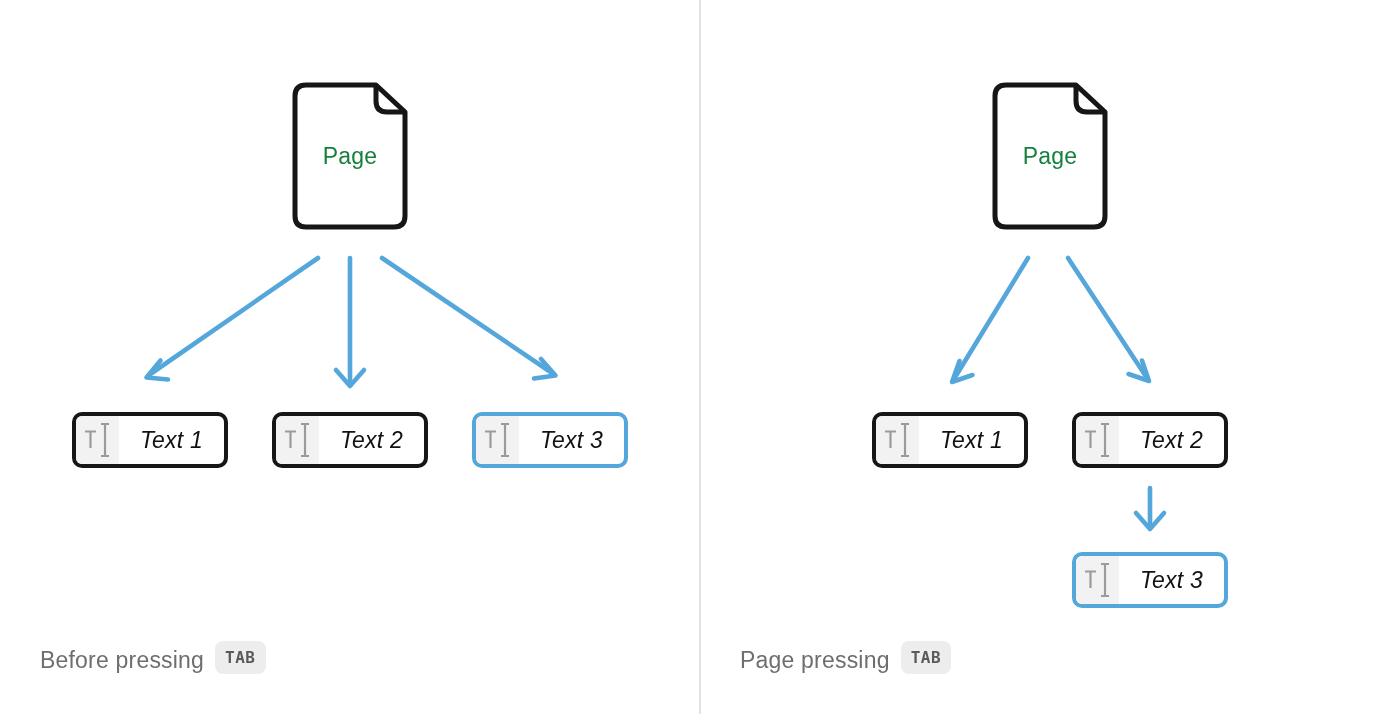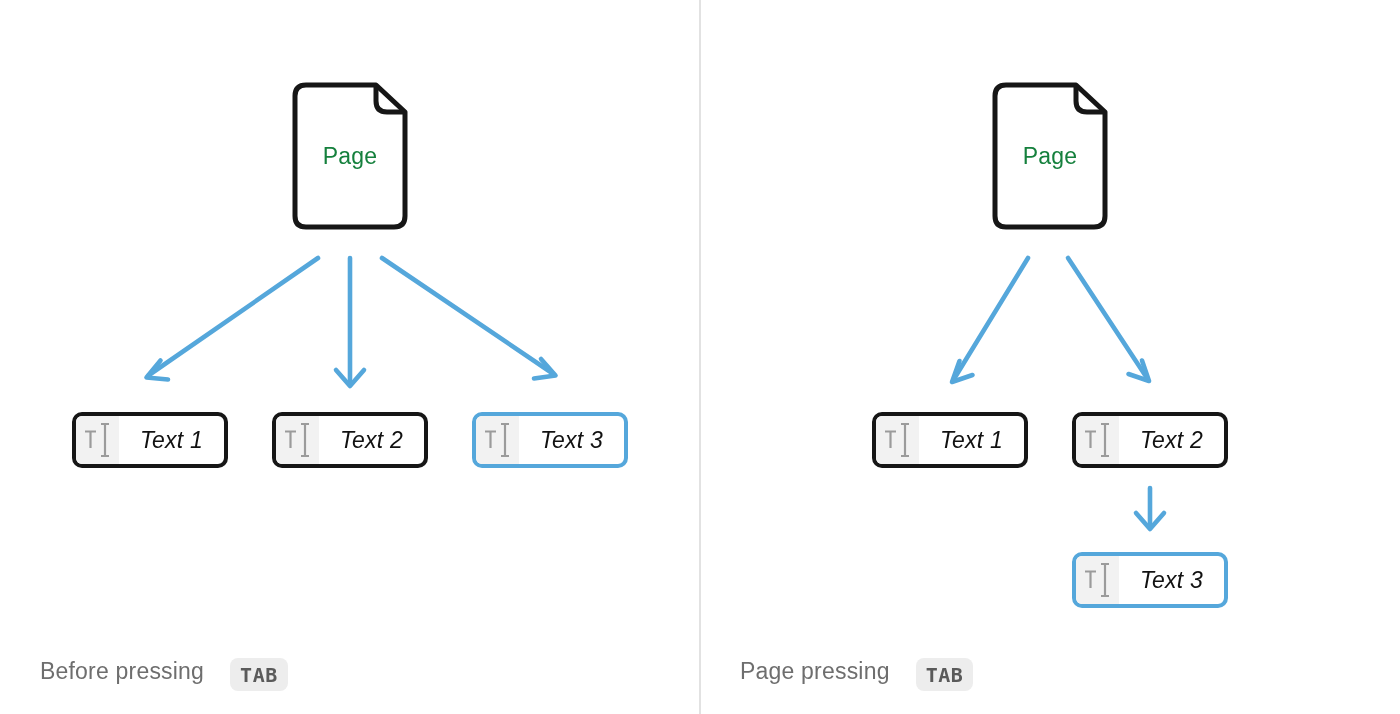--- a/index.html
+++ b/index.html
@@ -35,25 +35,25 @@
     border:4px solid var(--stroke-black);border-radius:10px;
     display:flex;align-items:stretch;overflow:hidden;}
   .tblock.highlighted{border-color:var(--accent-blue);}
   .tb-icon{width:43px;flex:0 0 43px;background:var(--icon-bg);
     display:flex;align-items:center;justify-content:center;}
   .tb-icon svg{display:block;}
   .tb-glyph{stroke:var(--icon-gray);stroke-width:2.2;fill:none;}
   .tb-label{flex:1;display:flex;align-items:center;justify-content:center;
     font-size:23px;font-weight:500;color:#111;letter-spacing:.2px;font-style:italic;}
 
-  .caption{position:absolute;top:658px;height:36px;display:flex;align-items:flex-start;gap:26px;}
+  .caption{position:absolute;top:638px;height:36px;display:flex;align-items:flex-end;gap:11px;}
   .caption-text{font-size:23px;color:var(--caption-gray);letter-spacing:.2px;}
   .kbd{display:inline-flex;align-items:center;justify-content:center;
     background:var(--kbd-bg);color:var(--kbd-text);border-radius:8px;
-    font-size:20px;font-weight:700;letter-spacing:.5px;padding:6px 10px;height:33px;}
+    font-size:16px;font-weight:700;letter-spacing:.5px;padding:6px 10px;height:33px;}
 </style>
 </head>
 <body>
 
 <div class="canvas">
 
   <svg class="arrows" width="1400" height="714" viewBox="0 0 1400 714">
 
     <g>
       <line class="arrow-line" x1="318" y1="258" x2="149" y2="375"></line>

